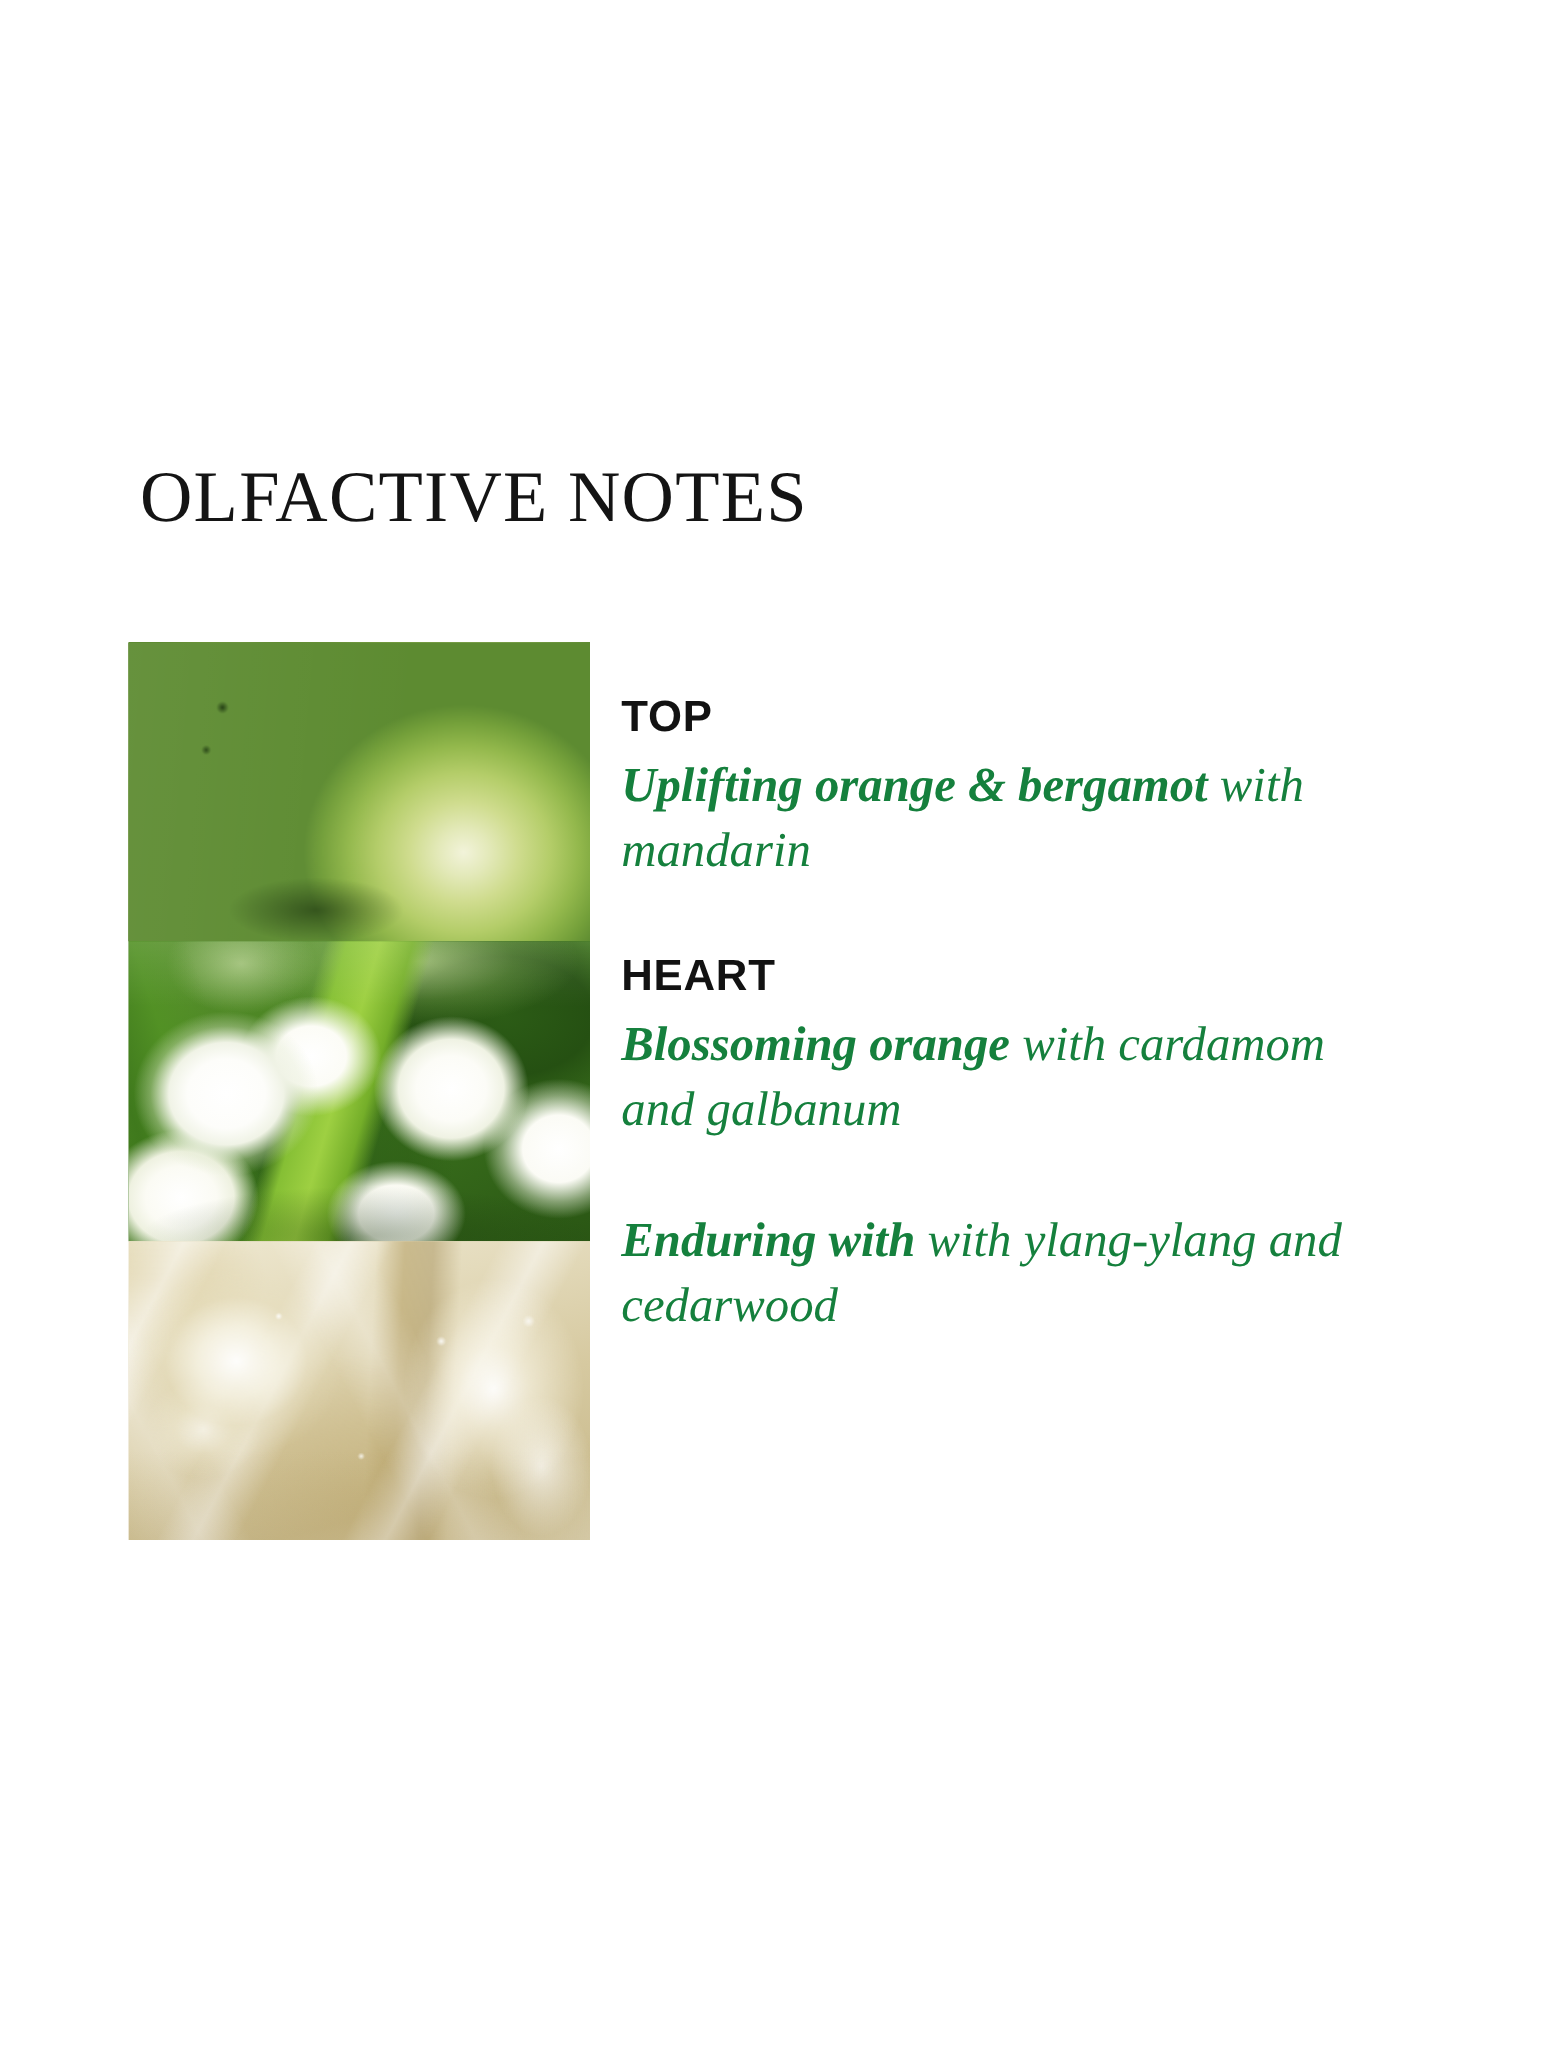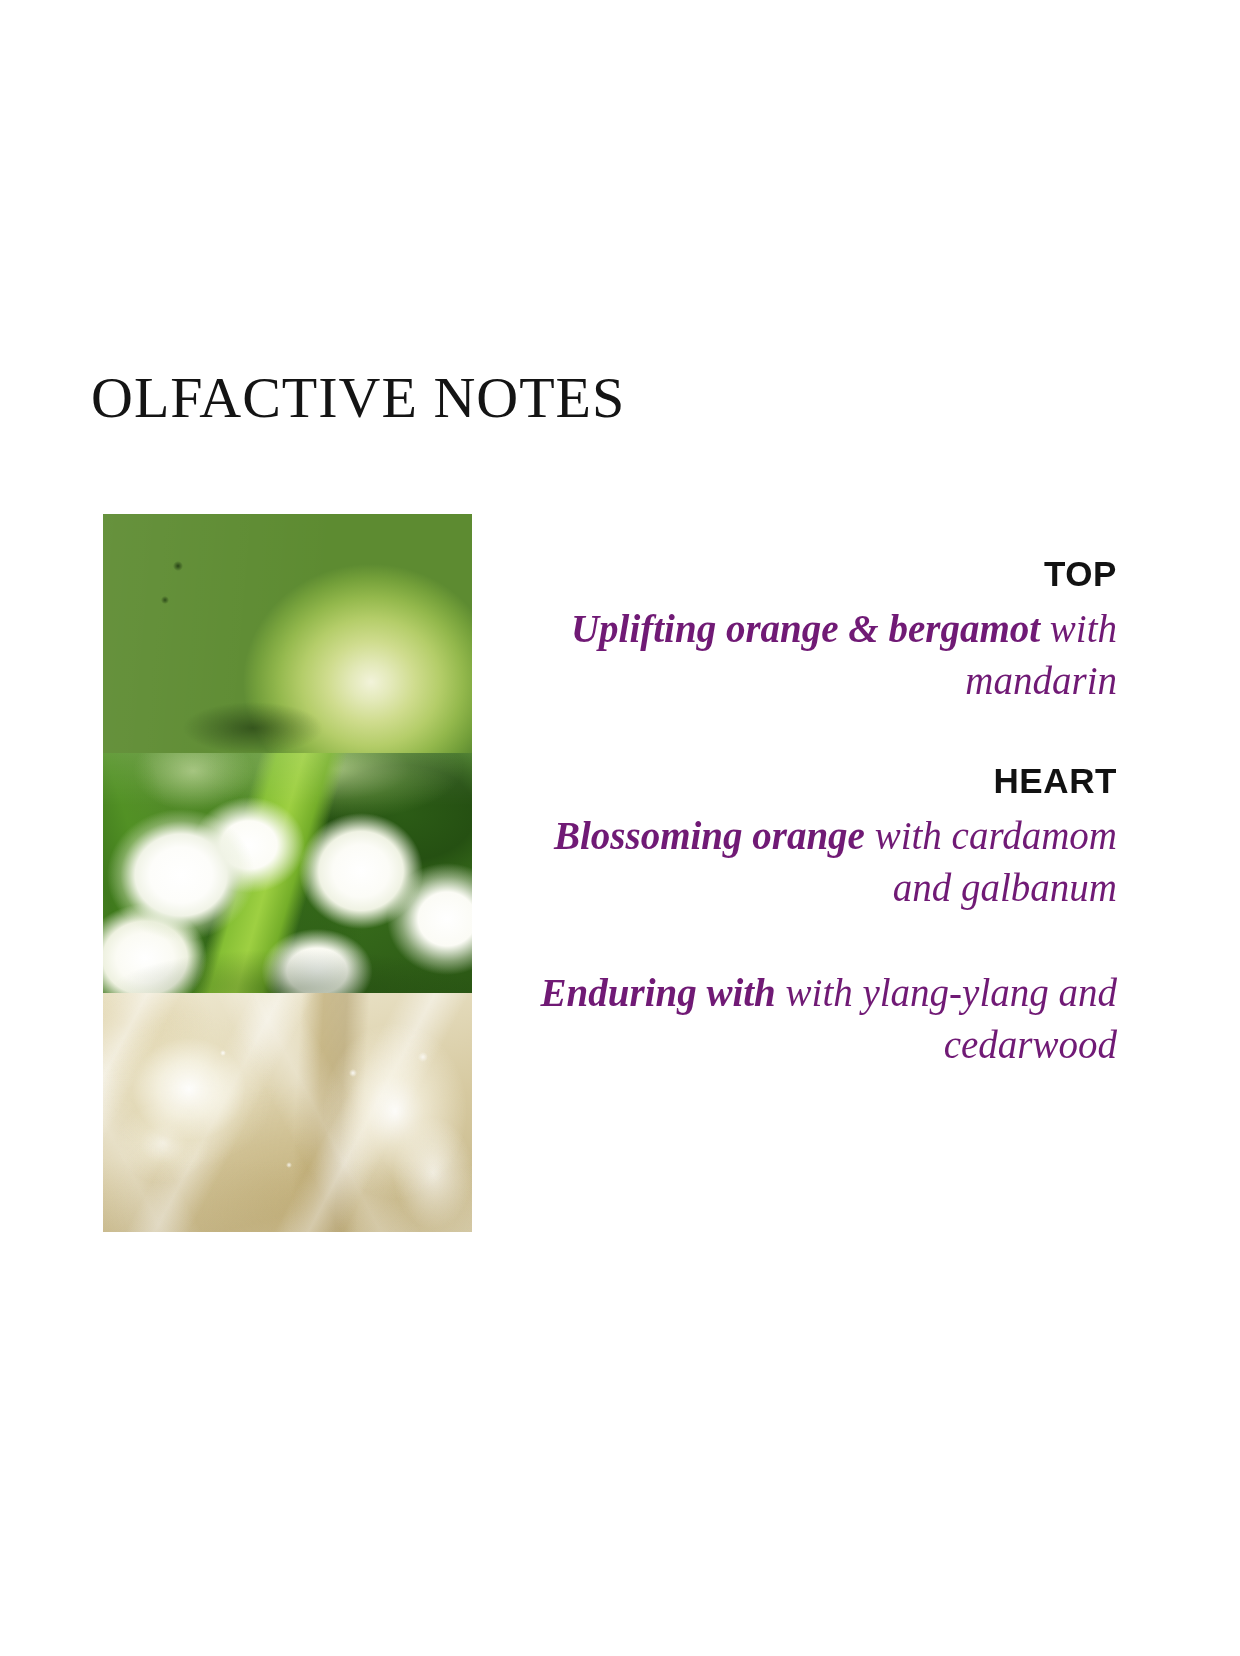--- a/index.html
+++ b/index.html
@@ -19,21 +19,21 @@
 
   .page {
     position: absolute;
     inset: 0;
     background: #ffffff;
   }
 
   
   .page-title {
     position: absolute;
-    left: 91px;
+    left: 112px;
     top: 330px;
     font-family: "Liberation Serif", serif;
     font-weight: 400;
     font-size: 58px;
     letter-spacing: 1.0px;
     color: #141414;
     line-height: 1.0;
     white-space: nowrap;
   }
 
@@ -206,39 +206,38 @@
 
   
   .notes-column {
     position: absolute;
     left: 497px;
     top: 556px;
     width: 620px;
   }
   .note-block {
     margin-bottom: 54px;
-    text-align: right;
   }
   .note-block:last-child { margin-bottom: 0; }
 
   .note-label {
     font-family: "Liberation Sans", sans-serif;
     font-weight: 700;
     font-size: 35px;
     letter-spacing: 0.6px;
     color: #121212;
     line-height: 1.0;
     margin-bottom: 12px;
   }
   .note-desc {
     font-family: "Liberation Serif", serif;
     font-style: italic;
     font-size: 39px;
     line-height: 1.33;
-    color: #701a75;
+    color: #15803d;
   }
   .note-desc .lead {
     font-weight: 700;
   }
   .note-desc .tail {
     font-weight: 400;
   }
 
   
   #block-top { margin-bottom: 56px; }

